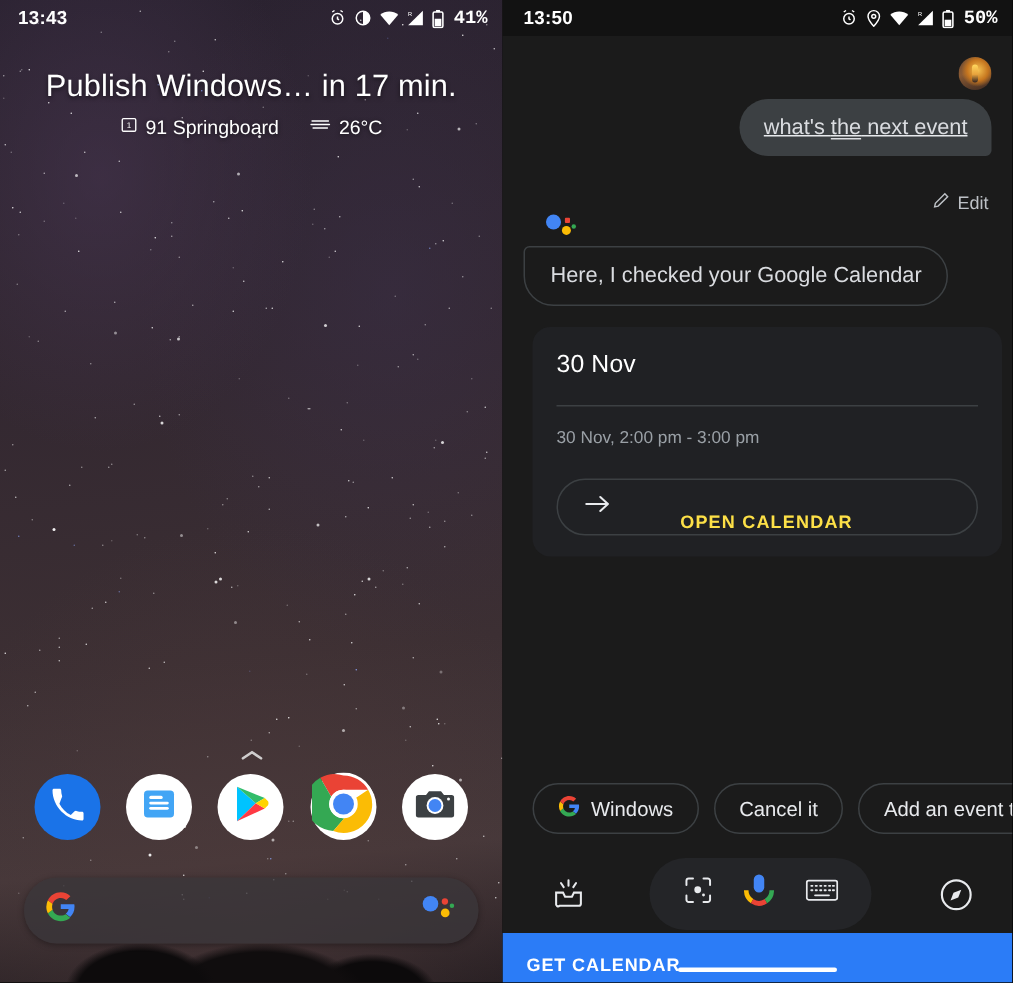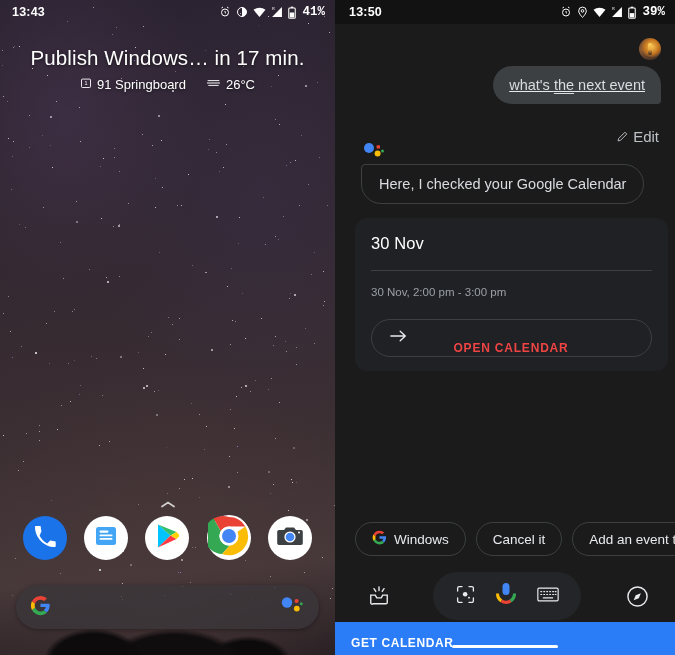--- a/index.html
+++ b/index.html
@@ -106,25 +106,25 @@
   .query-bubble {
     background:#3c4043; color:#dadce0;
     border-radius:20px 20px 4px 20px;
     padding: 11px 16px; font-size:14.5px; max-width:260px;
     white-space:nowrap;
   }
   .query-bubble u { text-decoration: underline; text-underline-offset: 3px; }
   .edit-row {
     position:absolute; right:16px; top:104px;
     display:flex; align-items:center; gap:5px;
-    color:#bdc1c6; font-size:15px;
+    color:#bdc1c6; font-size:12px;
   }
 
   .assist-dots { position:absolute; left:28px; top:118px; width:22px; height:18px; }
-  .reply-row { position:absolute; left:26px; top:140px; }
+  .reply-row { position:absolute; left:14px; top:140px; }
   .reply-bubble {
     border:1px solid #3c4043; color:#dadce0;
     border-radius:4px 20px 20px 20px;
     padding: 11px 17px; font-size:14.5px; background:transparent;
     white-space:nowrap;
   }
 
   .card {
     position:absolute; left:20px; right:7px; top:194px;
     background:#202124; border-radius:12px;
@@ -134,21 +134,21 @@
   .card-div { height:1px; background:#3c4043; margin:17px 0 15px 0; }
   .ev-title { font-size:13.5px; font-weight:bold; color:#fff; }
   .ev-sub { font-size:11.5px; color:#9aa0a6; margin-top:4px; }
   .card-btn {
     margin-top:21px; height:38px; border-radius:19px;
     border:1px solid #3c4043;
     display:flex; align-items:center; padding: 0 18px; gap:0;
     background:transparent;
   }
   .card-btn .lbl {
-    flex:1; text-align:center; color:#ef4444;
+    flex:1; text-align:center; color:#fde047;
     font-size:12px; font-weight:bold; letter-spacing:.8px;
     margin-right:18px;
     margin-top:20px;
   }
 
   .chips {
     position:absolute; left:20px; top:498px; right:0;
     display:flex; gap:10px; align-items:center;
   }
   .chip {
@@ -618,21 +618,21 @@
             <text x="2" y="8" font-size="7" fill="#fff" font-family="Liberation Sans">R</text>
           </svg>
         </span>
         <span>
           <svg width="8" height="13" viewBox="0 0 12 20">
             <rect x="1" y="3" width="10" height="16" rx="1.5" fill="none" stroke="#fff" stroke-width="1.6"></rect>
             <rect x="4" y="1" width="4" height="2" fill="#fff"></rect>
             <rect x="2.6" y="11" width="6.8" height="6.6" fill="#fff"></rect>
           </svg>
         </span>
-        <span class="sb-batt">39%</span>
+        <span class="sb-batt">50%</span>
       </div>
     </div>
 
     <div class="a-body">
 
       <div class="avatar">
           <div class="fig"></div>
         </div>
 
       <div class="query-row">

